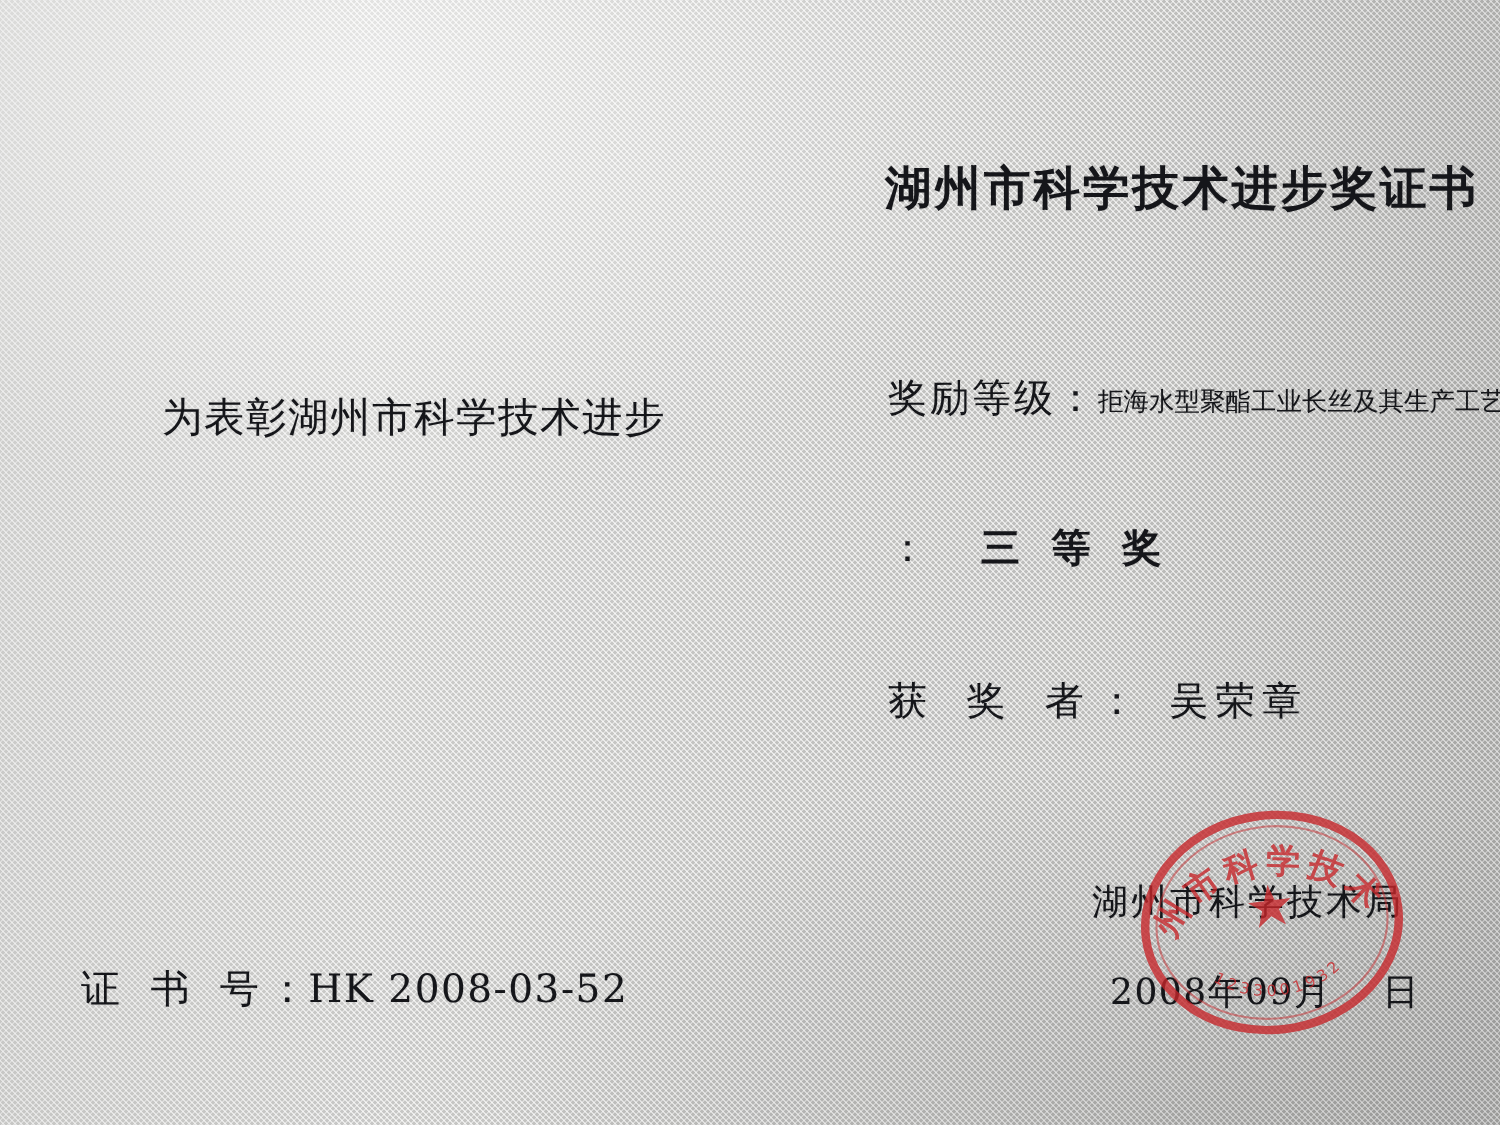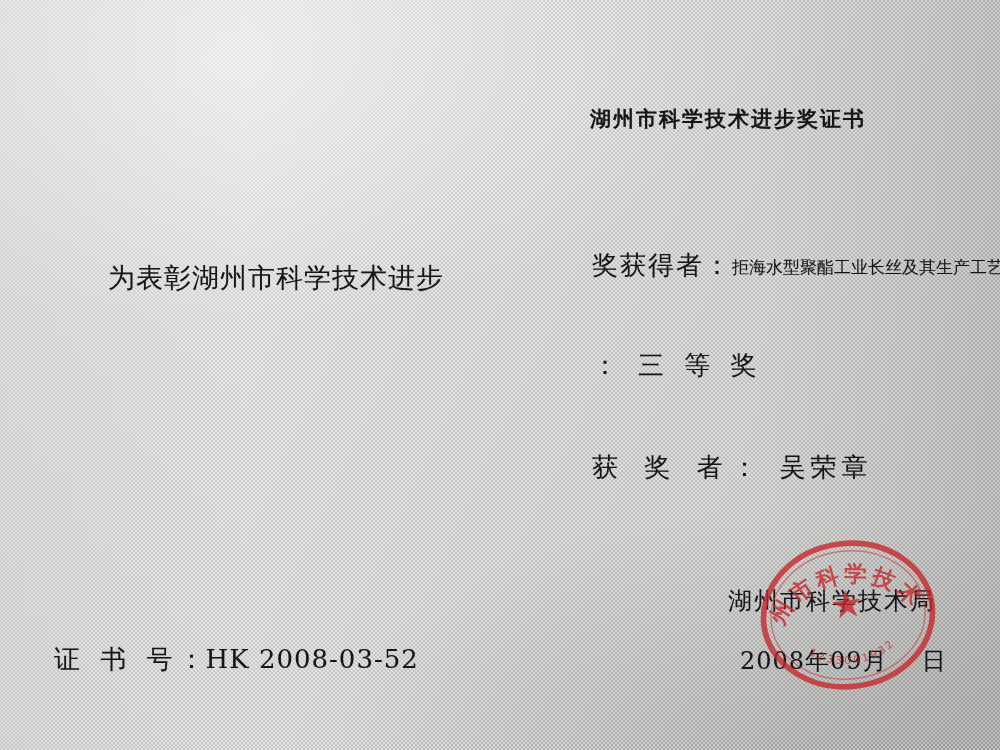--- a/index.html
+++ b/index.html
@@ -42,21 +42,21 @@
   .ink {
     color: #15161a;
     text-shadow: 0 0 1px rgba(0,0,0,0.18);
     white-space: nowrap;
   }
 
   #cert-title {
     position: absolute;
     left: 590px;
     top: 105px;
-    font-size: 21px;
+    font-size: 31px;
     font-weight: 700;
     letter-spacing: 2px;
   }
 
   .citation-line {
     position: absolute;
     font-size: 27px;
     letter-spacing: 1px;
   }
   #citation-line-1 { left: 108px; top: 260px; }
@@ -81,21 +81,21 @@
   #row-project { left: 592px; top: 248px; }
   #row-project .field-value {
     font-size: 17px;
     letter-spacing: 0px;
     padding-left: 2px;
     position: relative;
     top: -1px;
   }
 
   #row-grade { left: 592px; top: 348px; }
-  #row-grade .field-value { padding-left: 20px; letter-spacing: 6px; }
+  #row-grade .field-value { padding-left: 36px; letter-spacing: 6px; font-weight: bold; }
 
   #row-winner { left: 592px; top: 450px; }
   #row-winner .field-label { letter-spacing: 9px; }
   #row-winner .field-value { padding-left: 22px; letter-spacing: 5px; text-align: center; }
 
   #issuer {
     position: absolute;
     left: 728px;
     top: 585px;
     font-size: 24px;
@@ -141,21 +141,21 @@
   <div class="shade-top"></div>
   <div class="shade-bottom"></div>
   <div class="shade-left"></div>
 
   <div id="cert-title" class="ink">湖州市科学技术进步奖证书</div>
 
   <div id="citation-line-1" class="citation-line ink">为表彰湖州市科学技术进步</div>
 
 
   <div id="row-project" class="field-row">
-    <span class="field-label ink">奖获得者</span>
+    <span class="field-label ink">奖励等级</span>
     <span class="field-colon ink">：</span>
     <span class="field-value ink">拒海水型聚酯工业长丝及其生产工艺</span>
   </div>
 
   <div id="row-grade" class="field-row">
     <span class="field-colon ink">：</span>
     <span class="field-value ink">三 等 奖</span>
   </div>
 
   <div id="row-winner" class="field-row">

